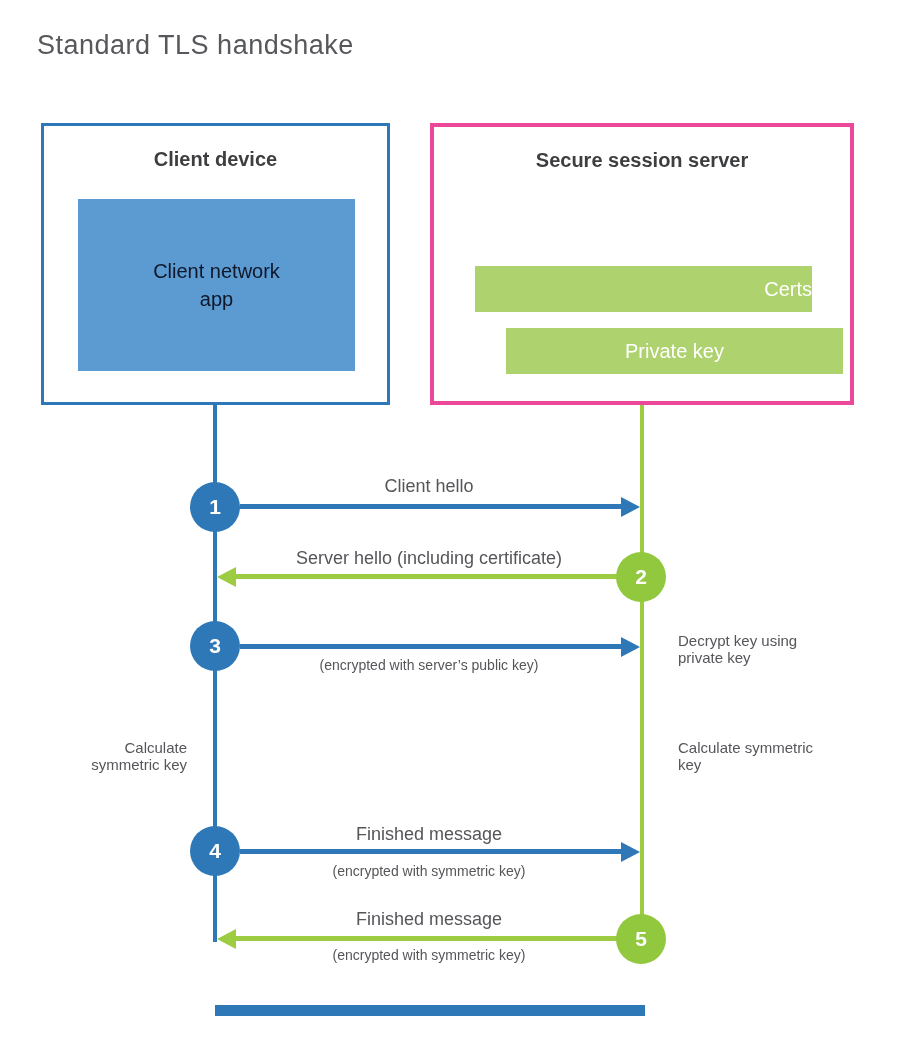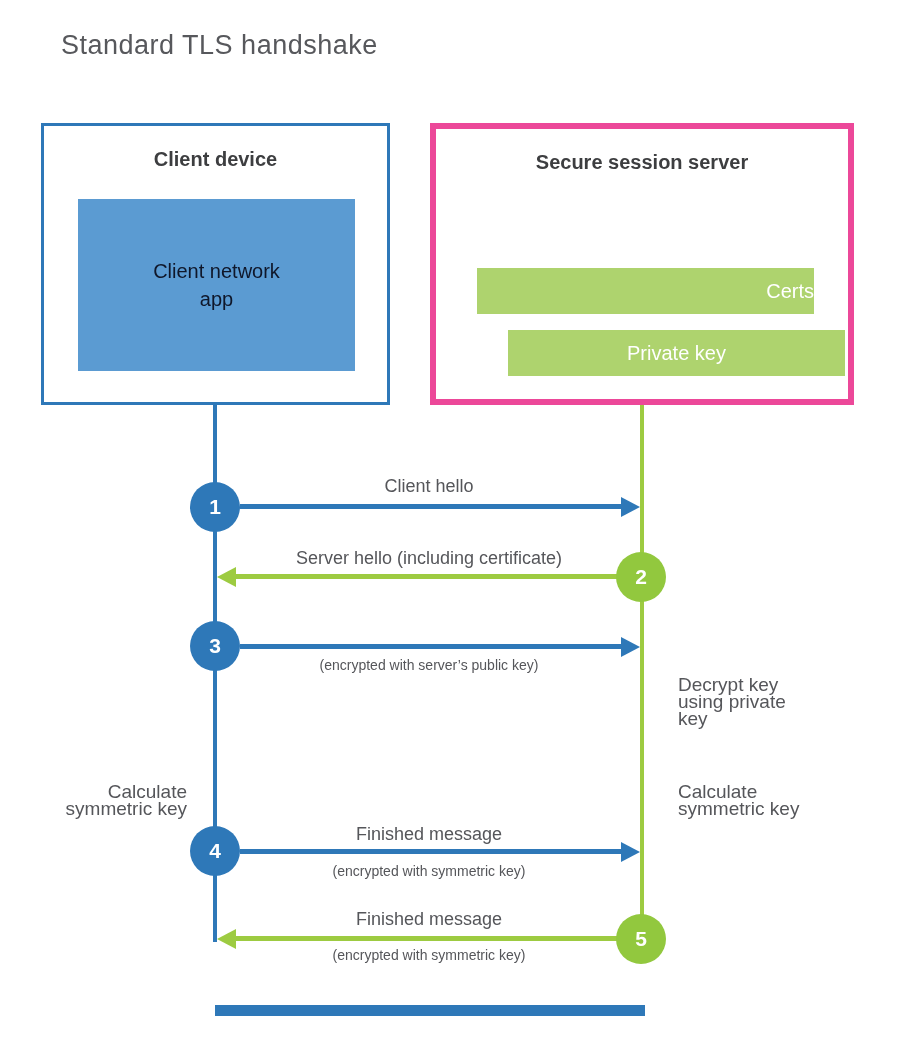--- a/index.html
+++ b/index.html
@@ -2,26 +2,26 @@
 <html><head>
 <meta charset="utf-8">
 <style>
   html,body{margin:0;padding:0;background:#ffffff;}
   #canvas{
     position:relative;width:900px;height:1058px;background:#ffffff;overflow:hidden;
     font-family:"Liberation Sans","DejaVu Sans",sans-serif;color:#55565a;
   }
   .title{
     position:absolute;left:37px;top:30px;font-size:27px;font-weight:300;
-    color:#57585c;letter-spacing:.5px;margin-left:24px;
+    color:#57585c;letter-spacing:.5px;
   }
   
   .box{position:absolute;top:123px;height:282px;background:#fff;box-sizing:border-box;}
   .box.blue{left:41px;width:349px;border:3px solid #2e78b8;}
-  .box.green{left:430px;width:424px;border:6px solid #ec4899;}
+  .box.green{left:430px;width:424px;border:4px solid #ec4899;}
   .box-heading{
     position:absolute;left:0;right:0;top:22px;text-align:center;
     font-size:20px;font-weight:bold;color:#3d3e40;
   }
   .fill-box{
     position:absolute;left:34px;top:73px;width:277px;height:172px;background:#5b9bd2;
     display:flex;align-items:center;justify-content:center;text-align:center;
   }
   .fill-box .inner{color:#0f172a;font-size:20px;line-height:28px;max-width:165px;}
   .bar{
@@ -53,21 +53,21 @@
   
   .msg{
     position:absolute;left:236px;width:386px;text-align:center;
     font-size:18px;color:#55565a;
   }
   .msg-sub{
     position:absolute;left:236px;width:386px;text-align:center;
     font-size:14px;color:#55565a;
   }
   
-  .note{position:absolute;font-size:19px;line-height:17px;color:#55565a;margin-top:44px;}
+  .note{position:absolute;font-size:15px;line-height:17px;color:#55565a;}
   .note.right-side{left:678px;width:140px;text-align:left;}
   .note.left-side{left:57px;width:130px;text-align:right;}
   
   .bottom-bar{position:absolute;left:215px;top:1005px;width:430px;height:11px;background:#2e78b8;}
 </style>
 </head>
 <body>
 
 <div id="canvas">
 

